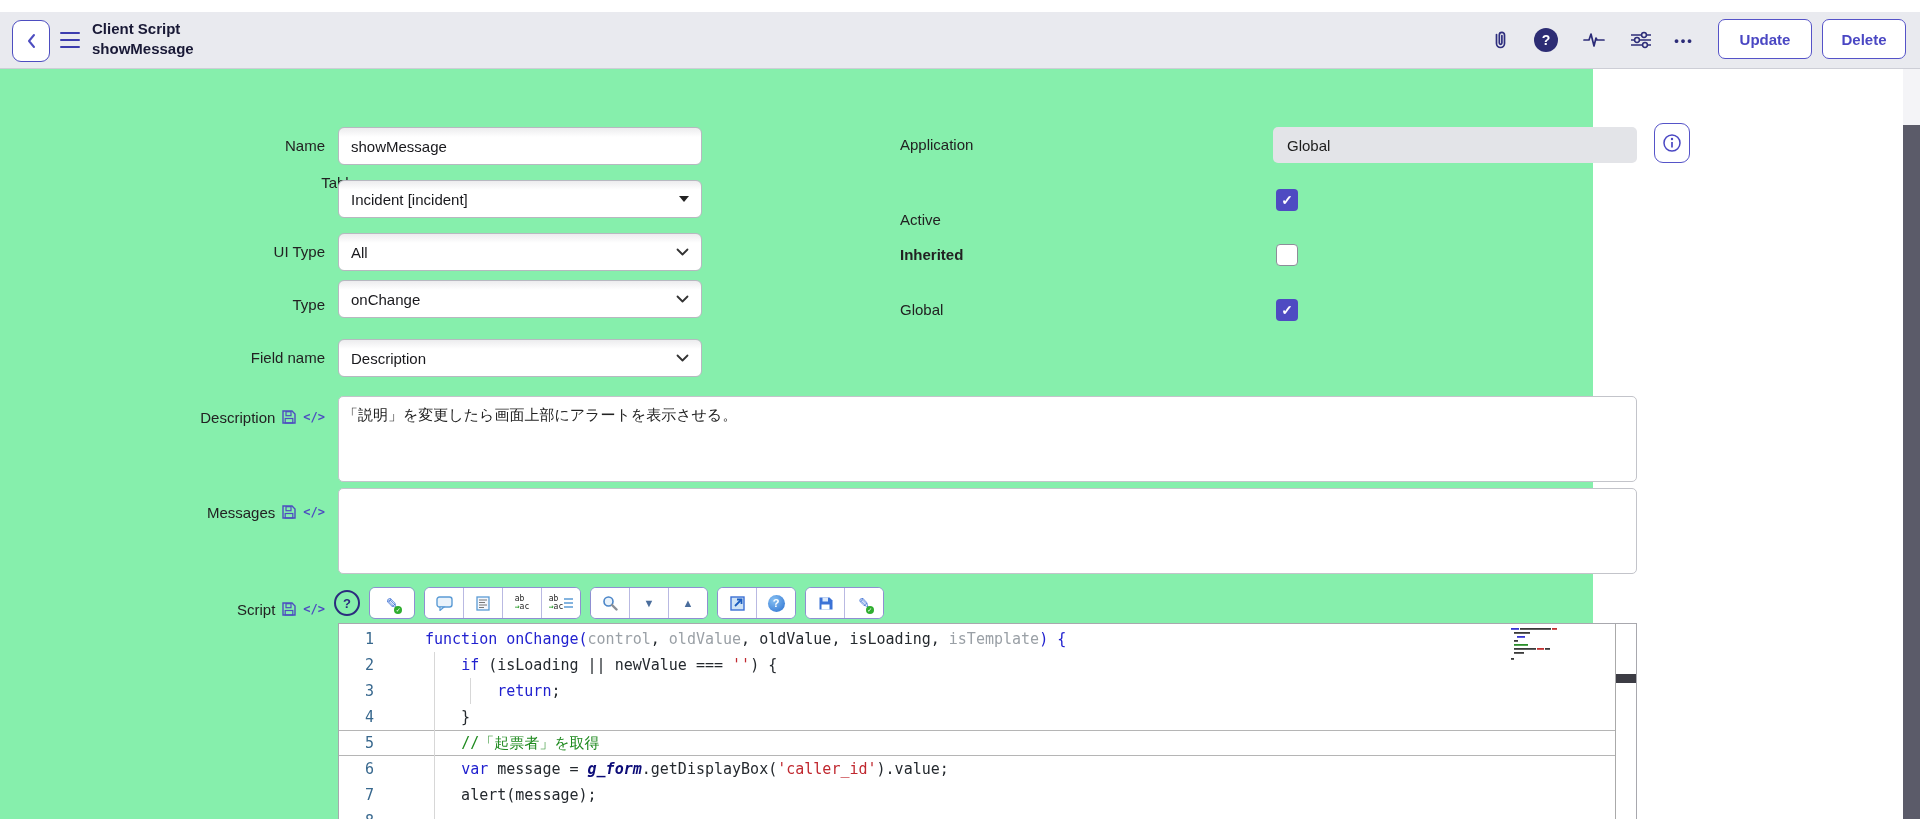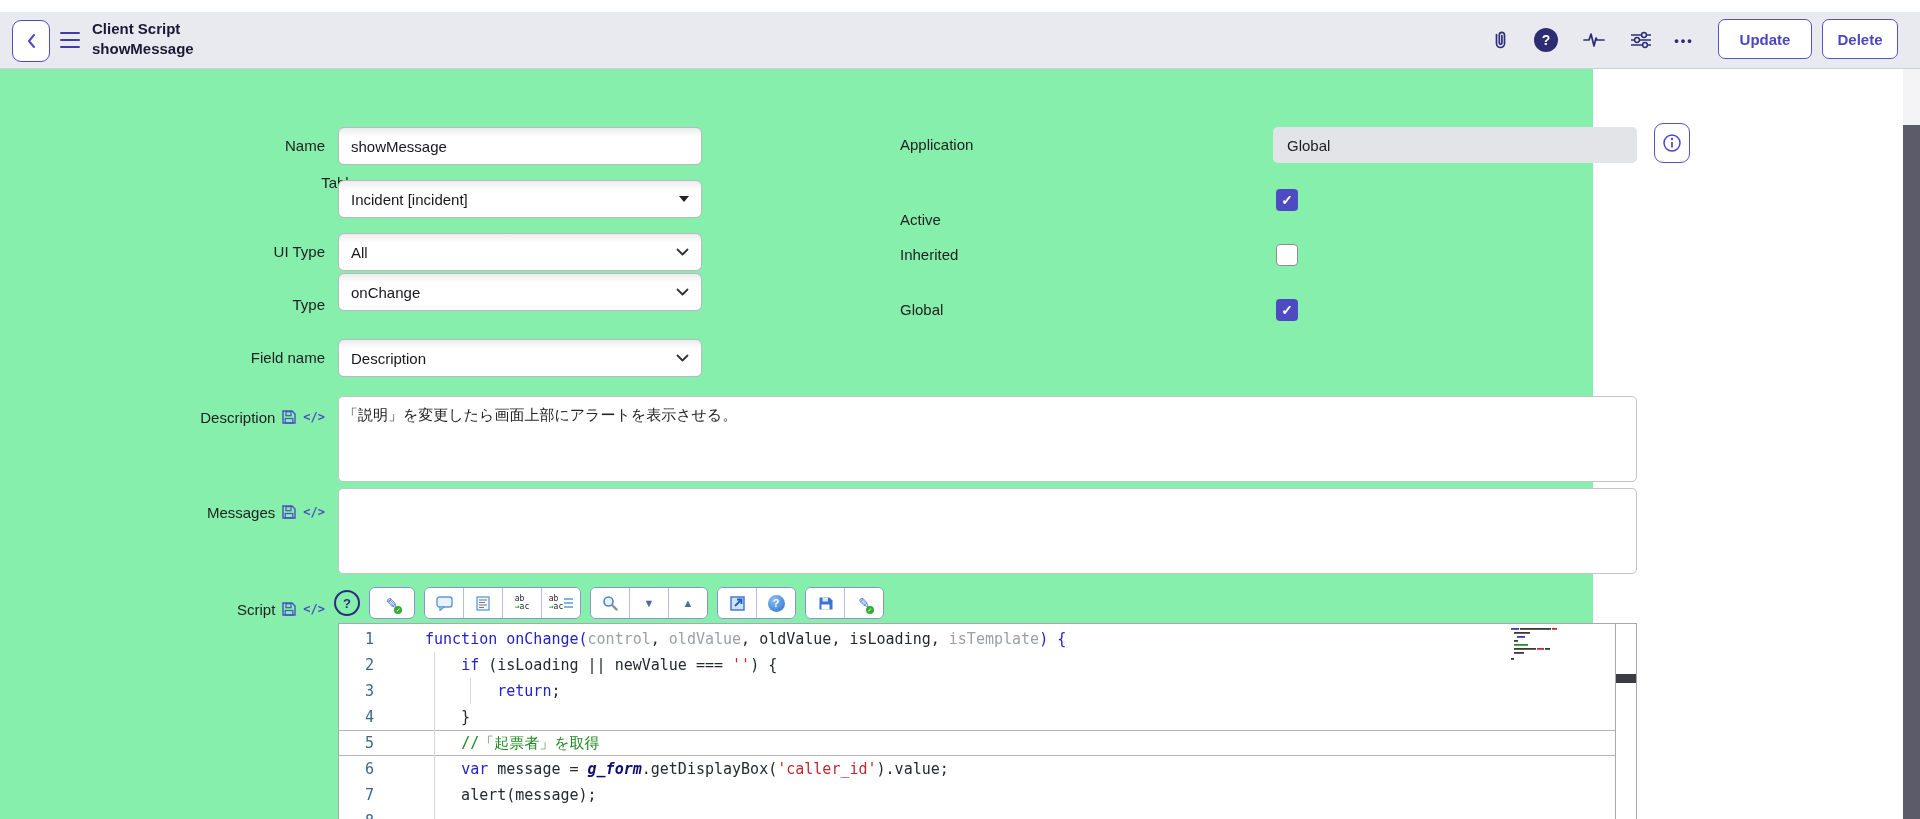--- a/index.html
+++ b/index.html
@@ -125,21 +125,21 @@
           <circle cx="7" cy="9" r="2.4"></circle>
         <line x1="1" y1="14" x2="21" y2="14"></line>
           <circle cx="15" cy="14" r="2.4"></circle>
       </g>
     </svg>
   </div>
   <div class="hdr-ic" style="left:1668px">
     <span class="dots">•••</span>
   </div>
   <div class="hdr-btn" style="left:1718px;width:94px">Update</div>
-  <div class="hdr-btn" style="left:1822px;width:76px">Delete</div>
+  <div class="hdr-btn" style="left:1822px;width:84px">Delete</div>
 </div>
 
 <div class="page-scrollbar">
   <div class="scroll-up">▲</div>
   <div class="scroll-thumb"></div>
 </div>
 
 <div class="form">
   <div id="left-fields">
       <div class="flabel" style="top: 70px;">Name</div>
@@ -158,21 +158,21 @@
       <div class="flabel" style="top: 176px;">UI Type</div>
       <div class="ctl" style="top: 176px;">
         <span class="val">All</span>
         <span>
           <svg width="13" height="8" viewBox="0 0 13 8">
             <polyline points="1.5,1.5 6.5,6.5 11.5,1.5" fill="none" stroke="#333" stroke-width="1.8" stroke-linecap="round" stroke-linejoin="round"></polyline>
           </svg>
         </span>
       </div>
       <div class="flabel" style="top: 229px;">Type</div>
-      <div class="ctl" style="top: 216px;">
+      <div class="ctl" style="top: 223px;">
         <span class="val">onChange</span>
         <span>
           <svg width="13" height="8" viewBox="0 0 13 8">
             <polyline points="1.5,1.5 6.5,6.5 11.5,1.5" fill="none" stroke="#333" stroke-width="1.8" stroke-linecap="round" stroke-linejoin="round"></polyline>
           </svg>
         </span>
       </div>
       <div class="flabel" style="top: 282px;">Field name</div>
       <div class="ctl" style="top: 282px;">
         <span class="val">Description</span>
@@ -191,21 +191,21 @@
   <div class="info-btn">
     <svg width="20" height="20" viewBox="0 0 20 20">
       <circle cx="10" cy="10" r="8" fill="none" stroke="#4a47c3" stroke-width="1.5"></circle>
       <circle cx="10" cy="6" r="1.2" fill="#4a47c3"></circle>
       <line x1="10" y1="9" x2="10" y2="14.5" stroke="#4a47c3" stroke-width="1.7"></line>
     </svg>
   </div>
   <div id="right-checks">
       <div class="rlabel" style="top: 131px; margin-top: 20px;">Active</div>
       <div class="cb checked" style="top: 132px;"></div>
-      <div class="rlabel" style="top: 186px;">Inherited</div>
+      <div class="rlabel" style="top: 186px; font-weight: bold;">Inherited</div>
       <div class="cb unchecked" style="top: 187px;"></div>
       <div class="rlabel" style="top: 241px;">Global</div>
       <div class="cb checked" style="top: 242px;"></div>
     </div>
 
   <div class="icon-label" style="top:349px">
     <span>Description</span>
     <svg width="16" height="16" viewBox="0 0 16 16">
       <path d="M2 2 h9 l3 3 v9 h-12 z" fill="none" stroke="#4d4dc0" stroke-width="1.4"></path>
       <rect x="5" y="2.7" width="5" height="4" fill="none" stroke="#4d4dc0" stroke-width="1.2"></rect>

